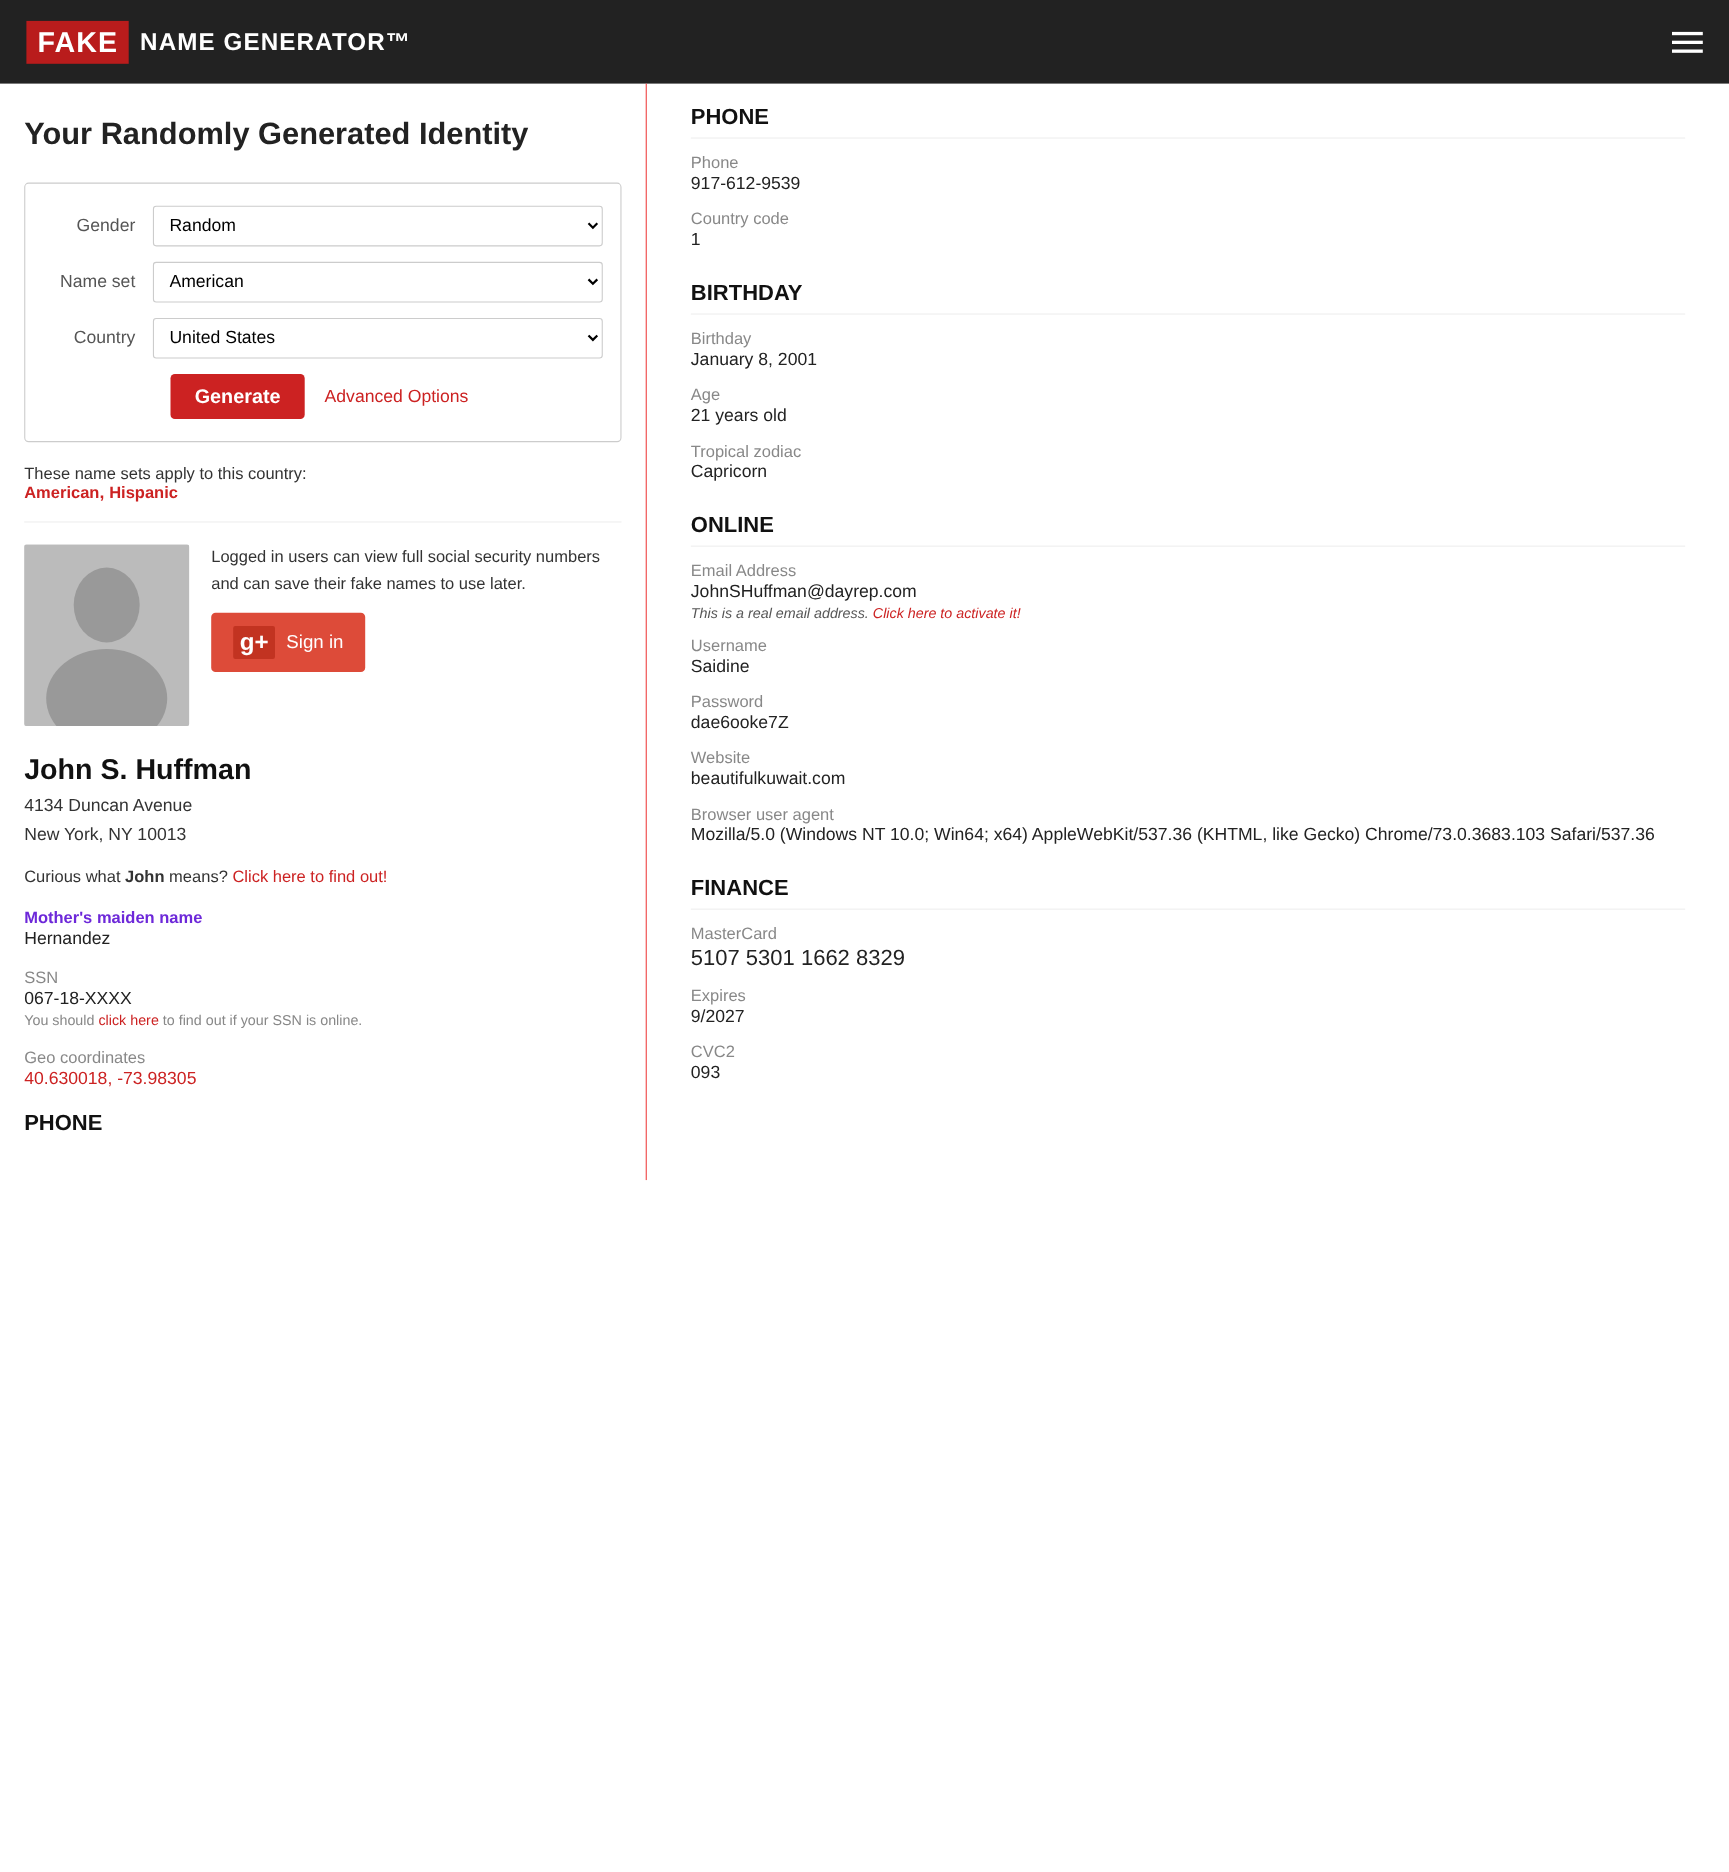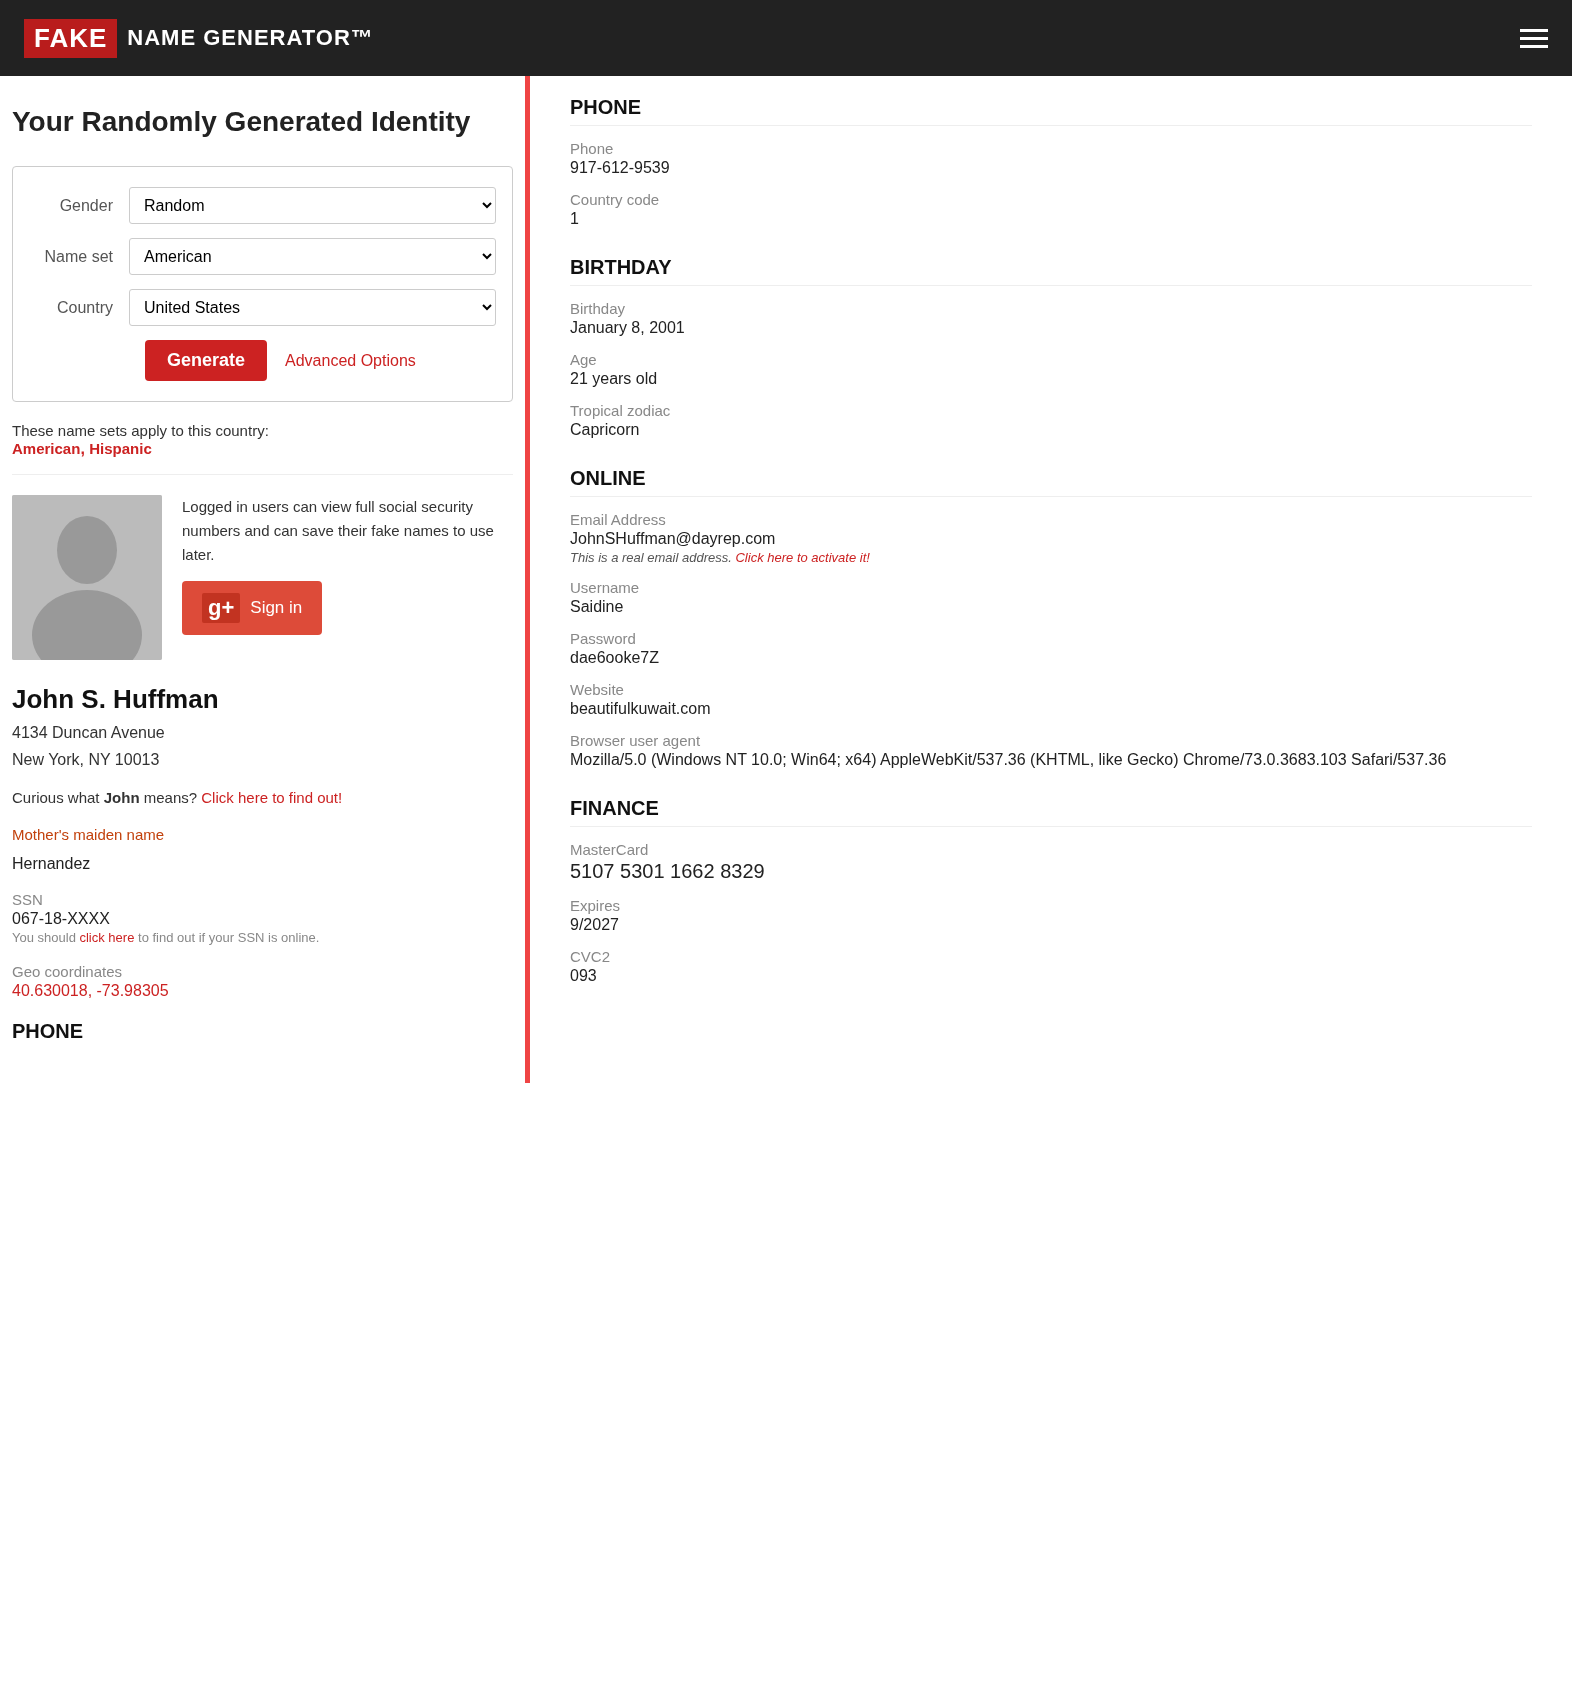--- a/index.html
+++ b/index.html
@@ -15,21 +15,21 @@
   </div>
   <div style="display:flex;flex-direction:column;gap:5px;cursor:pointer;">
     <span style="display:block;width:28px;height:3px;background:#fff;"></span>
     <span style="display:block;width:28px;height:3px;background:#fff;"></span>
     <span style="display:block;width:28px;height:3px;background:#fff;"></span>
   </div>
 </div>
 
 <div style="display:flex;width:1572px;">
 
-  <div style="width:530px;padding:30px 12px;border-right:5px solid #ef4444;flex-shrink:0;">
+  <div style="width:588px;padding:30px 22px;border-right:1px solid #ef4444;flex-shrink:0;">
 
     <h1 style="font-size:28px;font-weight:bold;color:#222;margin-bottom:28px;">Your Randomly Generated Identity</h1>
 
     <div style="border:1px solid #ccc;border-radius:4px;padding:20px 16px;margin-bottom:20px;">
       <div style="display:flex;align-items:center;margin-bottom:14px;">
         <label style="width:100px;text-align:right;padding-right:16px;color:#555;font-size:16px;">Gender</label>
         <select style="flex:1;border:1px solid #ccc;border-radius:3px;padding:8px 10px;font-size:16px;background:#fff;">
           <option>Random</option>
           <option>Male</option>
           <option>Female</option>
@@ -88,21 +88,21 @@
     <div style="font-size:26px;font-weight:bold;color:#111;margin-bottom:4px;">John S. Huffman</div>
     <div style="font-size:16px;color:#333;line-height:1.7;margin-bottom:16px;">
       <span>4134 Duncan Avenue</span><br>
       <span>New York, NY 10013</span>
     </div>
     <p style="font-size:15px;color:#333;margin-bottom:20px;">
       <span>Curious what </span><strong>John</strong><span> means?</span> <a style="color:#cc2222;text-decoration:none;">Click here to find out!</a>
     </p>
 
     <div style="margin-bottom:18px;">
-      <div style="font-size:15px;color:#c2410c;margin-bottom:12px;">Mother's maiden name</div>
+      <div style="font-size:15px;color:#6d28d9;margin-bottom:2px;font-weight:bold;">Mother's maiden name</div>
       <div style="font-size:16px;color:#222;">Hernandez</div>
     </div>
 
     <div style="margin-bottom:18px;">
       <div style="font-size:15px;color:#888;margin-bottom:2px;">SSN</div>
       <div style="font-size:16px;color:#222;">067-18-XXXX</div>
       <div style="font-size:13px;color:#888;margin-top:2px;">
         <span>You should </span><a style="color:#cc2222;text-decoration:none;">click here</a><span> to find out if your SSN is online.</span>
       </div>
     </div>

